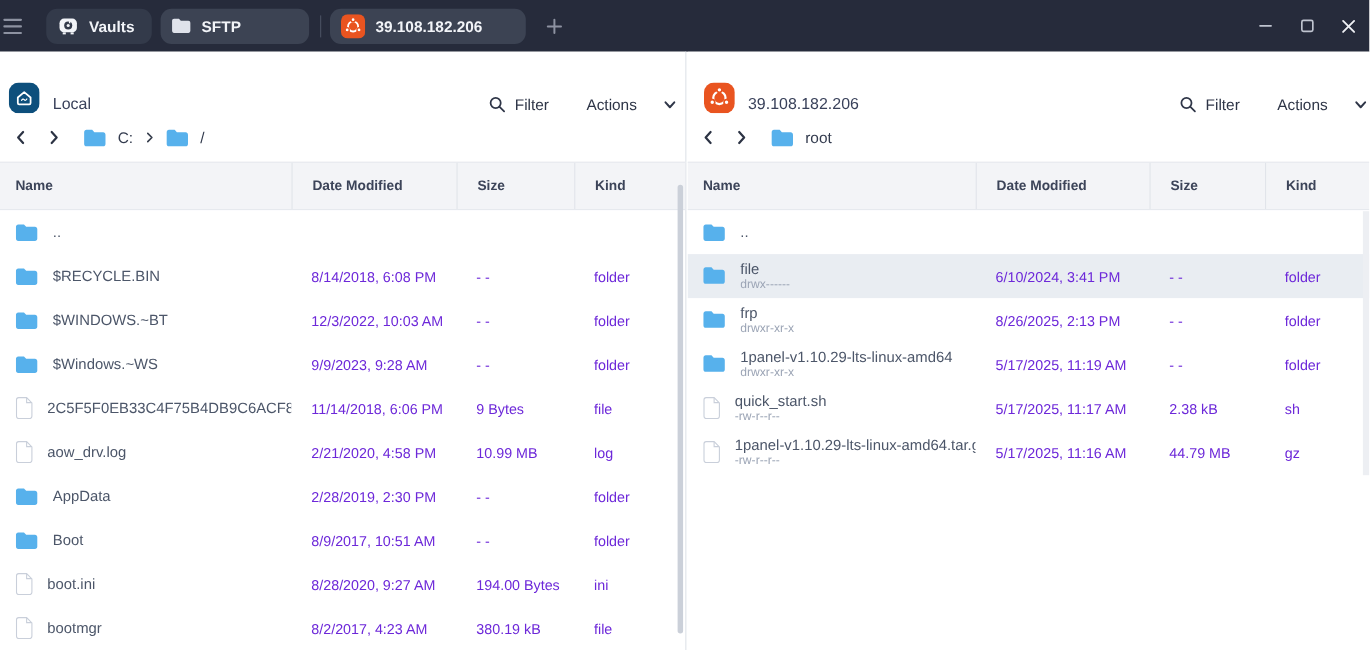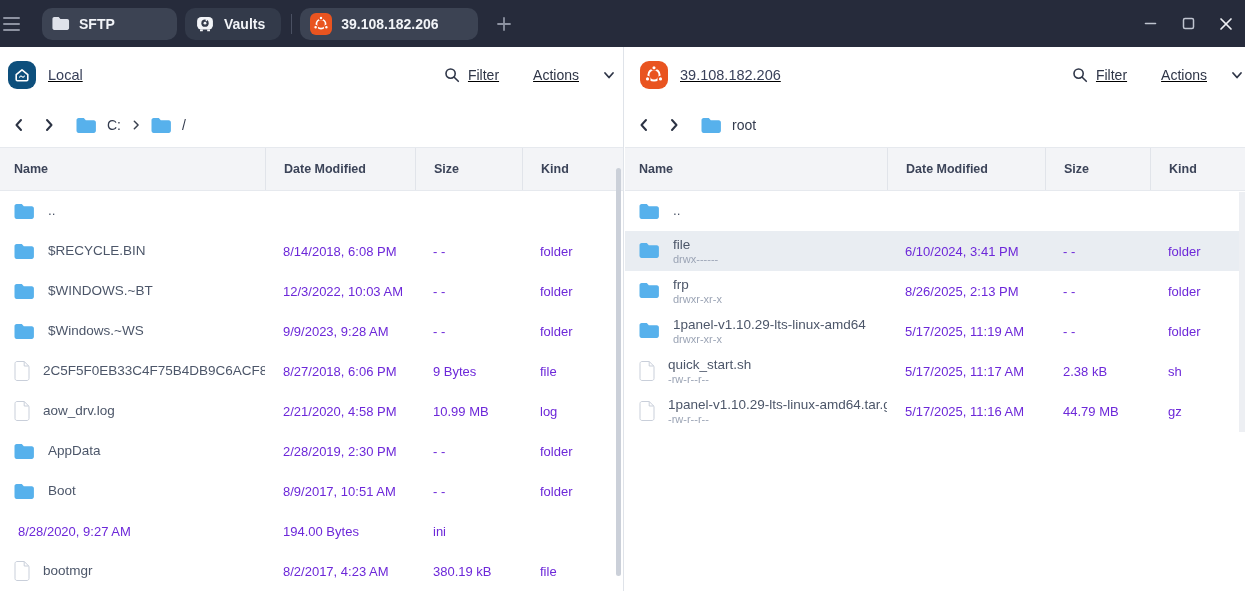--- a/index.html
+++ b/index.html
@@ -17,21 +17,21 @@
   .tab-sep { width:1px; height:20px; background:#4a5062; margin-left:10px; }
   .plus-btn { margin-left:12px; width:28px; height:28px; display:flex; align-items:center; justify-content:center; cursor:pointer; }
   .win-controls { position:absolute; right:0; top:0; height:47px; display:flex; align-items:center; }
   .win-btn { width:38px; height:47px; display:flex; align-items:center; justify-content:center; cursor:pointer; }
 
   
   .panel { position:absolute; top:47px; bottom:0; background:#fff; overflow:hidden; }
   .panel-left  { left:0; width:624px; border-right:1px solid #dfe3e9; }
   .panel-right { left:625px; width:620px; }
 
-  .panel-header { height:56px; display:flex; align-items:center;text-decoration:underline; }
+  .panel-header { height:56px; display:flex; align-items:flex-end; }
   .panel-left  .panel-header { padding:0 8px 0 8px; }
   .panel-right .panel-header { padding:0 2px 0 15px; }
   .host-badge { width:28px; height:28px; flex:0 0 auto; display:flex; }
   .panel-title { font-size:14.5px; color:#39415a; margin-left:12px; }
   .spacer { flex:1; }
   .hbtn { display:flex; align-items:center; font-size:14px; color:#2e3547; cursor:pointer; }
   .filter-btn { gap:8px; margin-right:34px; }
   .actions-btn { gap:24px; }
 
   .breadcrumb { height:44px; display:flex; align-items:center; padding-left:4px; }
@@ -63,41 +63,41 @@
 </head>
 <body>
 
 <div class="titlebar">
   <div class="hamburger">
       <span></span>
       <span></span>
       <span></span>
     </div>
 
-  <div class="tab tab-sftp">
-    <span class="ficon">
-      <svg width="18" height="15" viewBox="0 0 21 17">
-          <path d="M0.5 3.2 C0.5 2 1.4 1 2.6 1 h5.2 l2 2.2 h8 c1.2 0 2.1 1 2.1 2.2 v8.4 c0 1.2 -0.9 2.2 -2.1 2.2 H2.6 c-1.2 0 -2.1 -1 -2.1 -2.2 Z" fill="#dfe2ea"></path>
-        </svg>
-    </span>
-    <span>SFTP</span>
-  </div>
-
   <div class="tab tab-vaults">
     <span class="ficon">
       <svg width="20" height="20" viewBox="0 0 24 24">
           <rect x="2.5" y="3.5" width="19" height="15" rx="5" fill="#f2f4f8"></rect>
           <circle cx="12" cy="11" r="4.4" fill="#333a4a"></circle>
           <circle cx="12" cy="11" r="1.7" fill="#f2f4f8"></circle>
           <rect x="12.8" y="6.2" width="1.6" height="2.4" fill="#f2f4f8"></rect>
           <rect x="6" y="18.5" width="3.4" height="2.2" fill="#f2f4f8"></rect>
           <rect x="14.6" y="18.5" width="3.4" height="2.2" fill="#f2f4f8"></rect>
         </svg>
     </span>
     <span>Vaults</span>
+  </div>
+
+  <div class="tab tab-sftp">
+    <span class="ficon">
+      <svg width="18" height="15" viewBox="0 0 21 17">
+          <path d="M0.5 3.2 C0.5 2 1.4 1 2.6 1 h5.2 l2 2.2 h8 c1.2 0 2.1 1 2.1 2.2 v8.4 c0 1.2 -0.9 2.2 -2.1 2.2 H2.6 c-1.2 0 -2.1 -1 -2.1 -2.2 Z" fill="#dfe2ea"></path>
+        </svg>
+    </span>
+    <span>SFTP</span>
   </div>
 
   <div class="tab-sep"></div>
 
   <div class="tab tab-active">
     <span class="ficon">
       <svg width="22" height="22" viewBox="0 0 22 22">
           <rect width="22" height="22" rx="6" fill="#e95420"></rect>
           <circle cx="11" cy="11" r="4.6" fill="none" stroke="#ffffff" stroke-width="1.7"></circle>
           <circle cx="11" cy="4.9" r="1.9" fill="#ffffff" stroke="#e95420" stroke-width="1.3"></circle>
@@ -274,21 +274,21 @@
           <span class="ficon">
             <svg width="16" height="20" viewBox="0 0 16 20">
               <path d="M1 2.5 C1 1.4 1.9 0.5 3 0.5 h7.2 L15 5.3 V17.5 c0 1.1 -0.9 2 -2 2 H3 c-1.1 0 -2 -0.9 -2 -2 Z" fill="#ffffff" stroke="#c9cfda" stroke-width="1"></path>
               <path d="M10.2 0.8 V5 h4.4" fill="none" stroke="#c9cfda" stroke-width="1"></path>
             </svg>
           </span>
           <span class="ntext">
             <span class="fname">2C5F5F0EB33C4F75B4DB9C6ACF8C...</span>
           </span>
         </div>
-        <div class="cell sub">8/27/2018, 6:06 PM</div>
+        <div class="cell sub">11/14/2018, 6:06 PM</div>
         <div class="cell sub">9 Bytes</div>
         <div class="cell sub">file</div>
       </div>
       <div class="row">
         <div class="cell name-cell">
           <span class="ficon">
             <svg width="16" height="20" viewBox="0 0 16 20">
               <path d="M1 2.5 C1 1.4 1.9 0.5 3 0.5 h7.2 L15 5.3 V17.5 c0 1.1 -0.9 2 -2 2 H3 c-1.1 0 -2 -0.9 -2 -2 Z" fill="#ffffff" stroke="#c9cfda" stroke-width="1"></path>
               <path d="M10.2 0.8 V5 h4.4" fill="none" stroke="#c9cfda" stroke-width="1"></path>
             </svg>
@@ -325,20 +325,31 @@
           </span>
           <span class="ntext">
             <span class="fname">Boot</span>
           </span>
         </div>
         <div class="cell sub">8/9/2017, 10:51 AM</div>
         <div class="cell sub">- -</div>
         <div class="cell sub">folder</div>
       </div>
       <div class="row">
+        <div class="cell name-cell">
+          <span class="ficon">
+            <svg width="16" height="20" viewBox="0 0 16 20">
+              <path d="M1 2.5 C1 1.4 1.9 0.5 3 0.5 h7.2 L15 5.3 V17.5 c0 1.1 -0.9 2 -2 2 H3 c-1.1 0 -2 -0.9 -2 -2 Z" fill="#ffffff" stroke="#c9cfda" stroke-width="1"></path>
+              <path d="M10.2 0.8 V5 h4.4" fill="none" stroke="#c9cfda" stroke-width="1"></path>
+            </svg>
+          </span>
+          <span class="ntext">
+            <span class="fname">boot.ini</span>
+          </span>
+        </div>
         <div class="cell sub">8/28/2020, 9:27 AM</div>
         <div class="cell sub">194.00 Bytes</div>
         <div class="cell sub">ini</div>
       </div>
       <div class="row">
         <div class="cell name-cell">
           <span class="ficon">
             <svg width="16" height="20" viewBox="0 0 16 20">
               <path d="M1 2.5 C1 1.4 1.9 0.5 3 0.5 h7.2 L15 5.3 V17.5 c0 1.1 -0.9 2 -2 2 H3 c-1.1 0 -2 -0.9 -2 -2 Z" fill="#ffffff" stroke="#c9cfda" stroke-width="1"></path>
               <path d="M10.2 0.8 V5 h4.4" fill="none" stroke="#c9cfda" stroke-width="1"></path>

